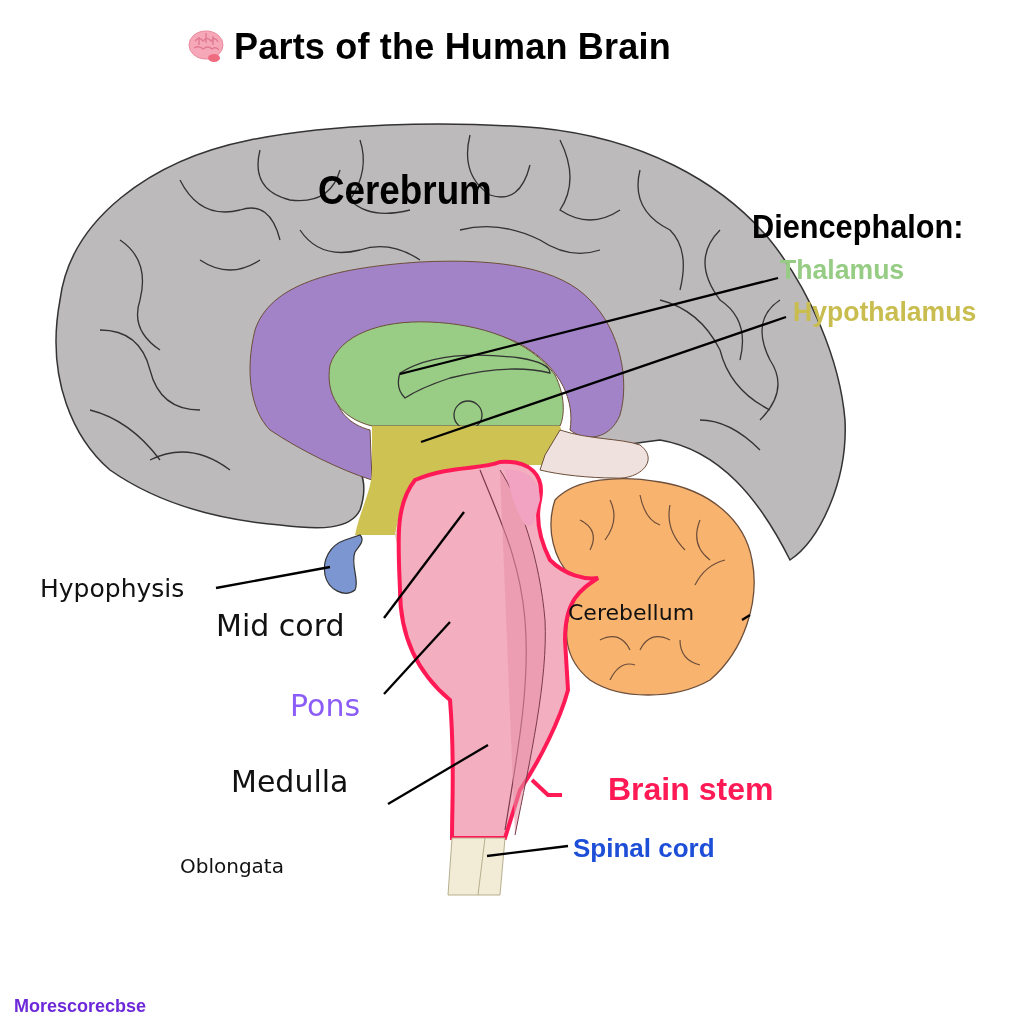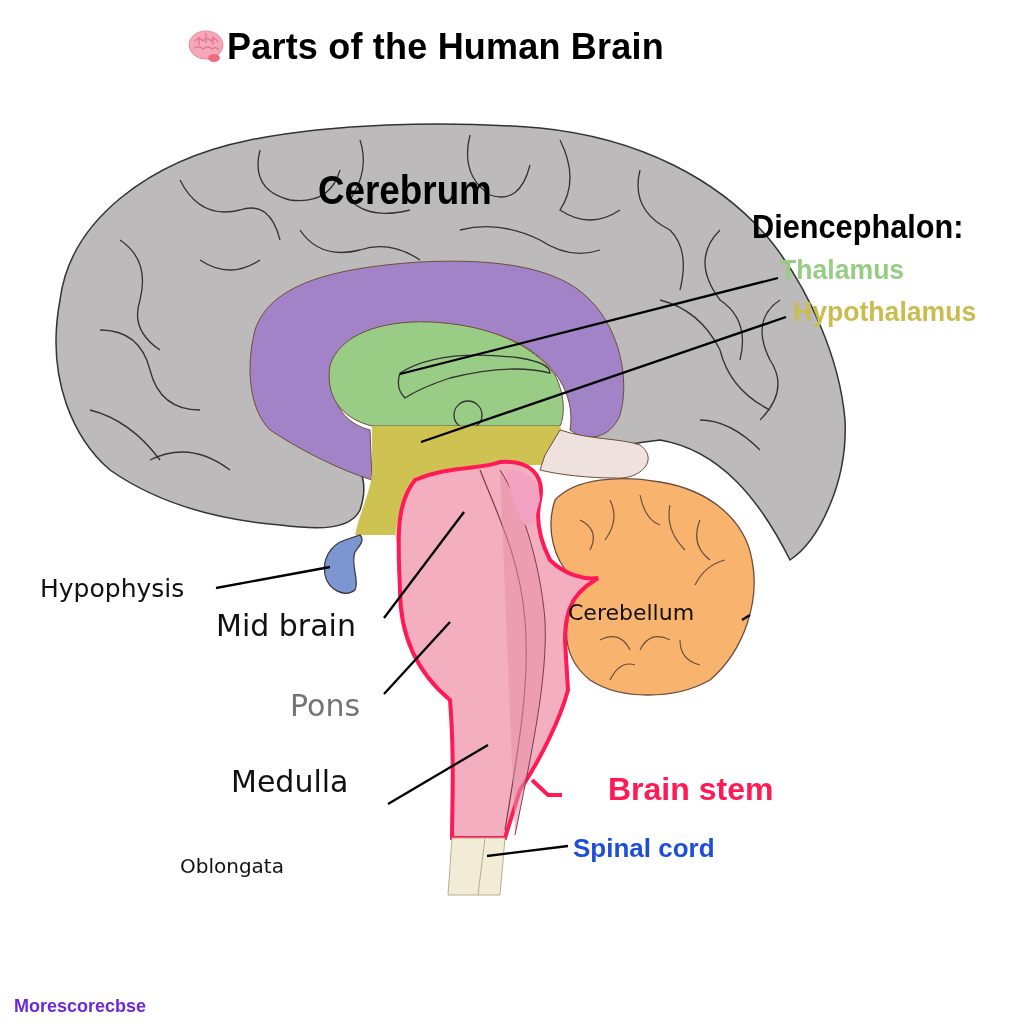--- a/index.html
+++ b/index.html
@@ -1,28 +1,28 @@
 <!DOCTYPE html>
 <html><head>
 <meta charset="utf-8">
 <style>
   html, body { margin: 0; padding: 0; background: #ffffff; }
   body { width: 1024px; height: 1024px; position: relative; overflow: hidden; font-family: "DejaVu Sans", sans-serif; }
-  .title { position: absolute; top: 22px; left: 186px; height: 50px; display: flex; align-items: center; gap: 1px; }
+  .title { position: absolute; top: 22px; left: 186px; height: 50px; display: flex; align-items: center; gap: 8px; }
   .title-text { font-family: "Liberation Sans", sans-serif; font-weight: bold; font-size: 36px; color: #000; letter-spacing: 0.2px; }
   .emoji { width: 40px; height: 40px; }
   svg.diagram { position: absolute; left: 0; top: 0; }
   .lbl { position: absolute; white-space: nowrap; line-height: 1; }
   .lbl-cerebrum { left: 318px; top: 170px; font-family: "Liberation Sans", sans-serif; font-weight: bold; font-size: 40px; color: #000; transform: scaleX(0.92); transform-origin: left; }
   .lbl-dien { left: 752px; top: 210px; font-family: "Liberation Sans", sans-serif; font-weight: bold; font-size: 33px; color: #000; transform: scaleX(0.93); transform-origin: left; }
   .lbl-thal { left: 780px; top: 256px; font-family: "Liberation Sans", sans-serif; font-weight: bold; font-size: 28px; color: #96cc83; transform: scaleX(0.95); transform-origin: left; }
   .lbl-hypo { left: 793px; top: 298px; font-family: "Liberation Sans", sans-serif; font-weight: bold; font-size: 28px; color: #c8bd4e; transform: scaleX(0.95); transform-origin: left; }
   .lbl-hypoph { left: 40px; top: 576px; font-size: 25px; color: #111; }
   .lbl-mid { left: 216px; top: 611px; font-size: 30px; color: #111; }
-  .lbl-pons { left: 290px; top: 691px; font-size: 30px; color: #737373; }
+  .lbl-pons { left: 290px; top: 691px; font-size: 30px; color: #8b5cf6; }
   .lbl-medulla { left: 231px; top: 767px; font-size: 30px; color: #111; }
   .lbl-oblong { left: 180px; top: 856px; font-size: 20px; color: #111; }
   .lbl-cerebellum { left: 568px; top: 602px; font-size: 22px; color: #111; }
   .lbl-stem { left: 565px; top: 773px; font-family: "Liberation Sans", sans-serif; font-weight: bold; font-size: 32px; color: #ff1a55; margin-left: 43px; }
   .lbl-spinal { left: 573px; top: 835px; font-family: "Liberation Sans", sans-serif; font-weight: bold; font-size: 26px; color: #1d4ed8; }
   .footer { position: absolute; left: 14px; top: 988px; font-family: Liberation Sans, sans-serif; font-weight: bold; font-size: 18px; color: #6d28d9; margin-top: 8px; }
 </style>
 </head>
 <body>
 
@@ -96,21 +96,21 @@
     <line x1="742" y1="620" x2="750" y2="615"></line>
   </g>
   <path d="M532 780 L548 795 L562 795" stroke="#ff1a55" stroke-width="4" fill="none"></path>
 </svg>
 
 <span class="lbl lbl-cerebrum">Cerebrum</span>
 <span class="lbl lbl-dien">Diencephalon:</span>
 <span class="lbl lbl-thal">Thalamus</span>
 <span class="lbl lbl-hypo">Hypothalamus</span>
 <span class="lbl lbl-hypoph">Hypophysis</span>
-<span class="lbl lbl-mid">Mid brain</span>
+<span class="lbl lbl-mid">Mid cord</span>
 <span class="lbl lbl-pons">Pons</span>
 <span class="lbl lbl-medulla">Medulla</span>
 <span class="lbl lbl-oblong">Oblongata</span>
 <span class="lbl lbl-cerebellum">Cerebellum</span>
 <span class="lbl lbl-stem">Brain stem</span>
 <span class="lbl lbl-spinal">Spinal cord</span>
 
 <div class="footer">Morescorecbse</div>
 
 </body></html>

